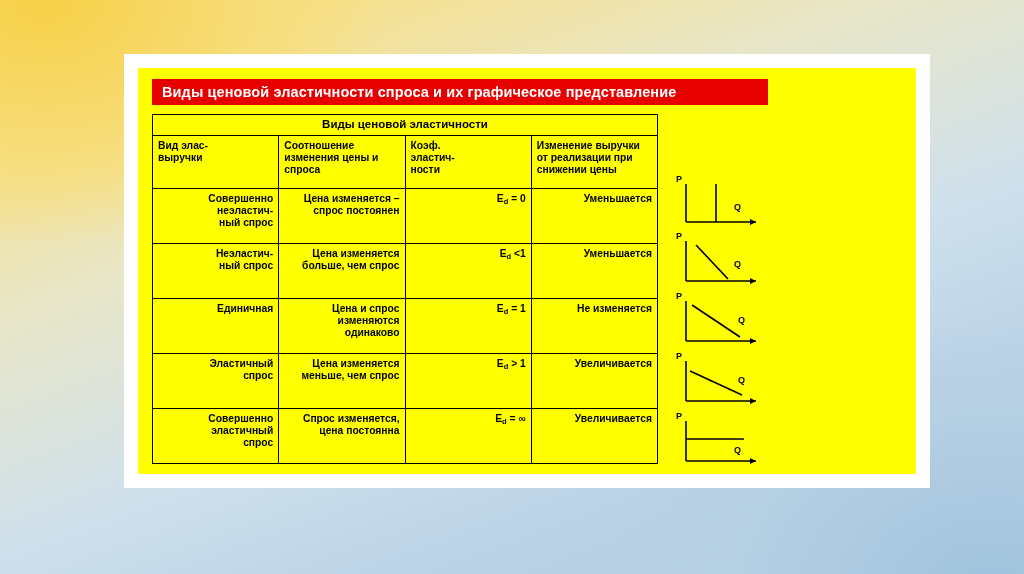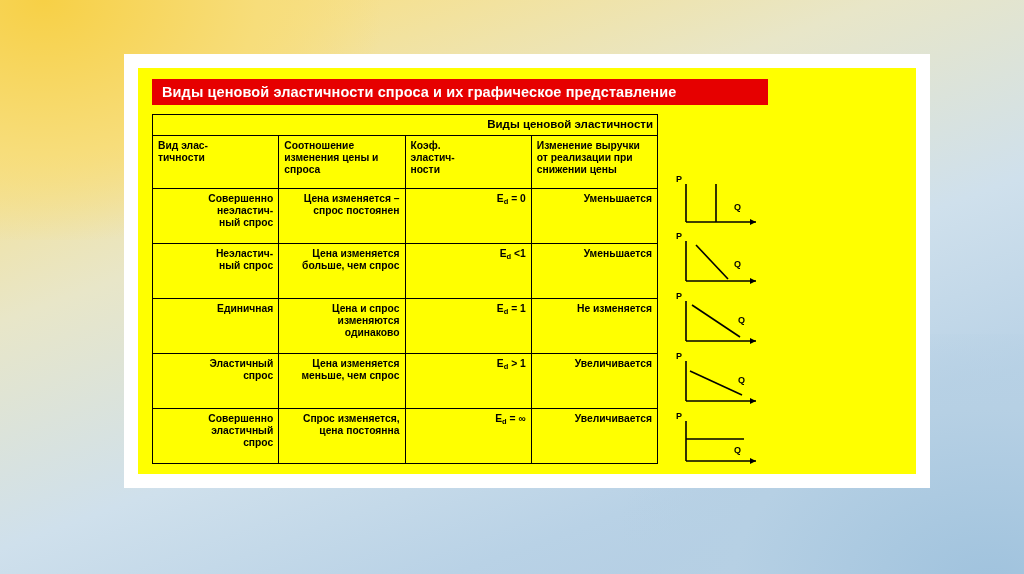--- a/index.html
+++ b/index.html
@@ -87,21 +87,21 @@
     vertical-align: top;
     font-size: 10.3px;
     font-weight: bold;
     color: #000000;
     padding: 4px 5px 4px 5px;
     line-height: 1.18;
     text-align: left;
     background: #ffff00;
   }
   #elasticity-table .caption-cell {
-    text-align: right;
+    text-align: center;
     font-size: 11.5px;
     padding: 3px 4px;
   }
   #elasticity-table .col1 { width: 108px; }
   #elasticity-table .col2 { width: 152px; }
   #elasticity-table .col3 { width: 82px; }
   #elasticity-table .col4 { width: 164px; }
   #elasticity-table tr.hdr td { height: 44px; }
   #elasticity-table tr.data td { height: 46px; text-align: right; }
   .coef sub {
@@ -158,21 +158,21 @@
   </div>
 
   <table id="elasticity-table">
     <tbody>
       <tr>
         <td class="caption-cell" colspan="4">Виды ценовой эластичности</td>
       </tr>
       <tr class="hdr">
         <td class="col1">
           <div>Вид элас-</div>
-          <div>тичности</div>
+          <div>выручки</div>
         </td>
         <td class="col2">
           <div>Соотношение</div>
           <div>изменения цены и</div>
           <div>спроса</div>
         </td>
         <td class="col3">
           <div>Коэф.</div>
           <div>эластич-</div>
           <div>ности</div>

